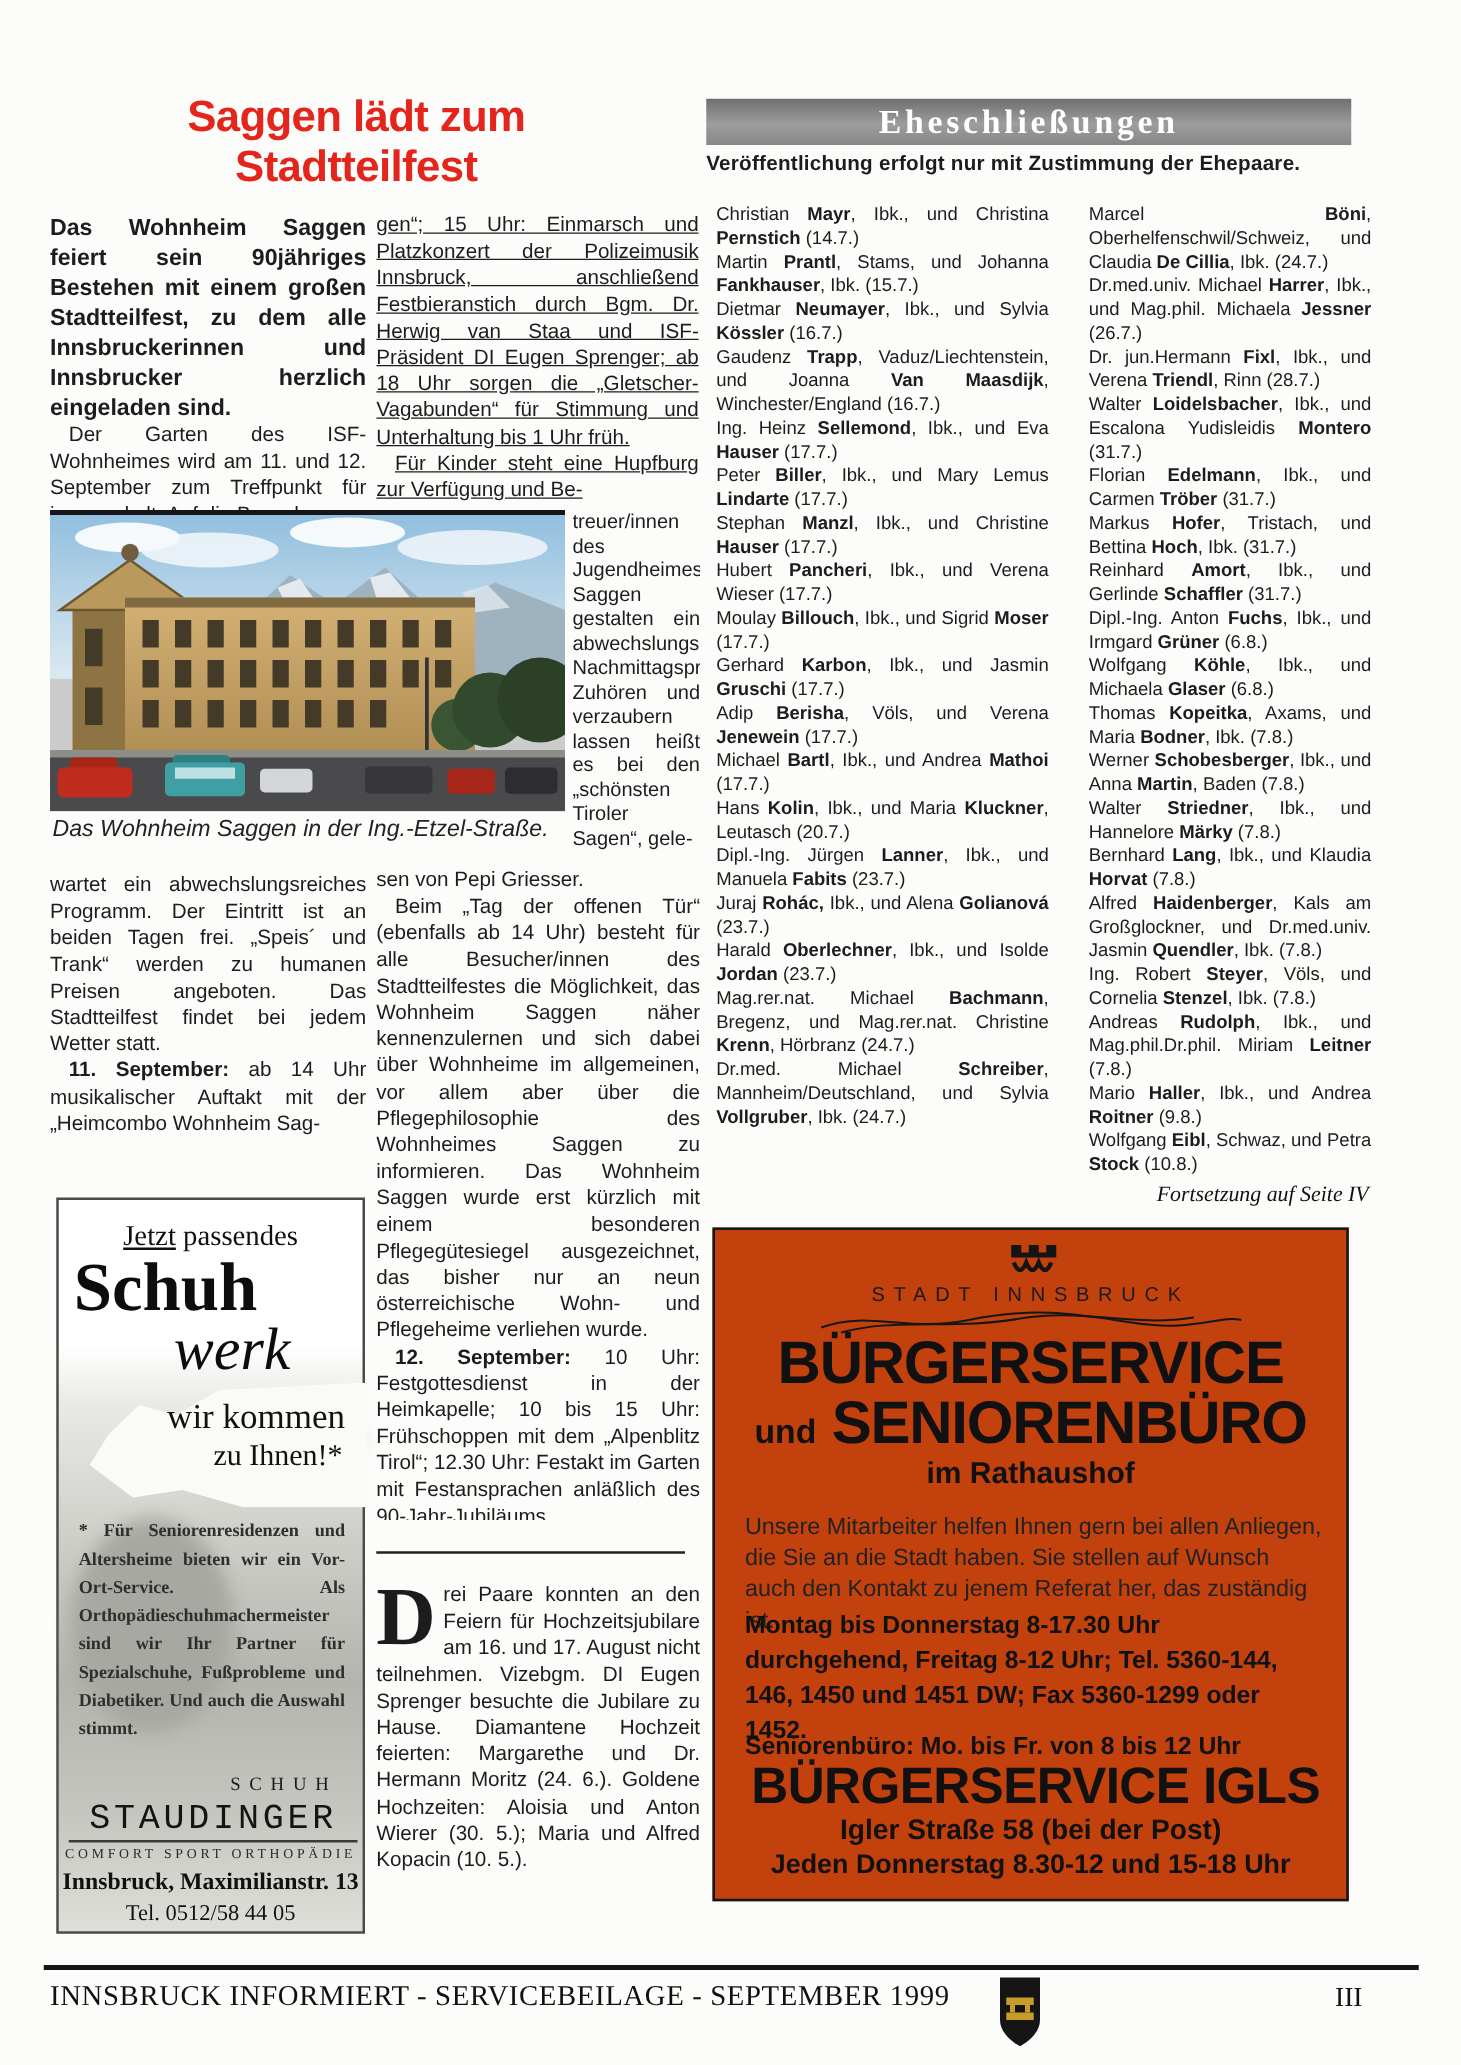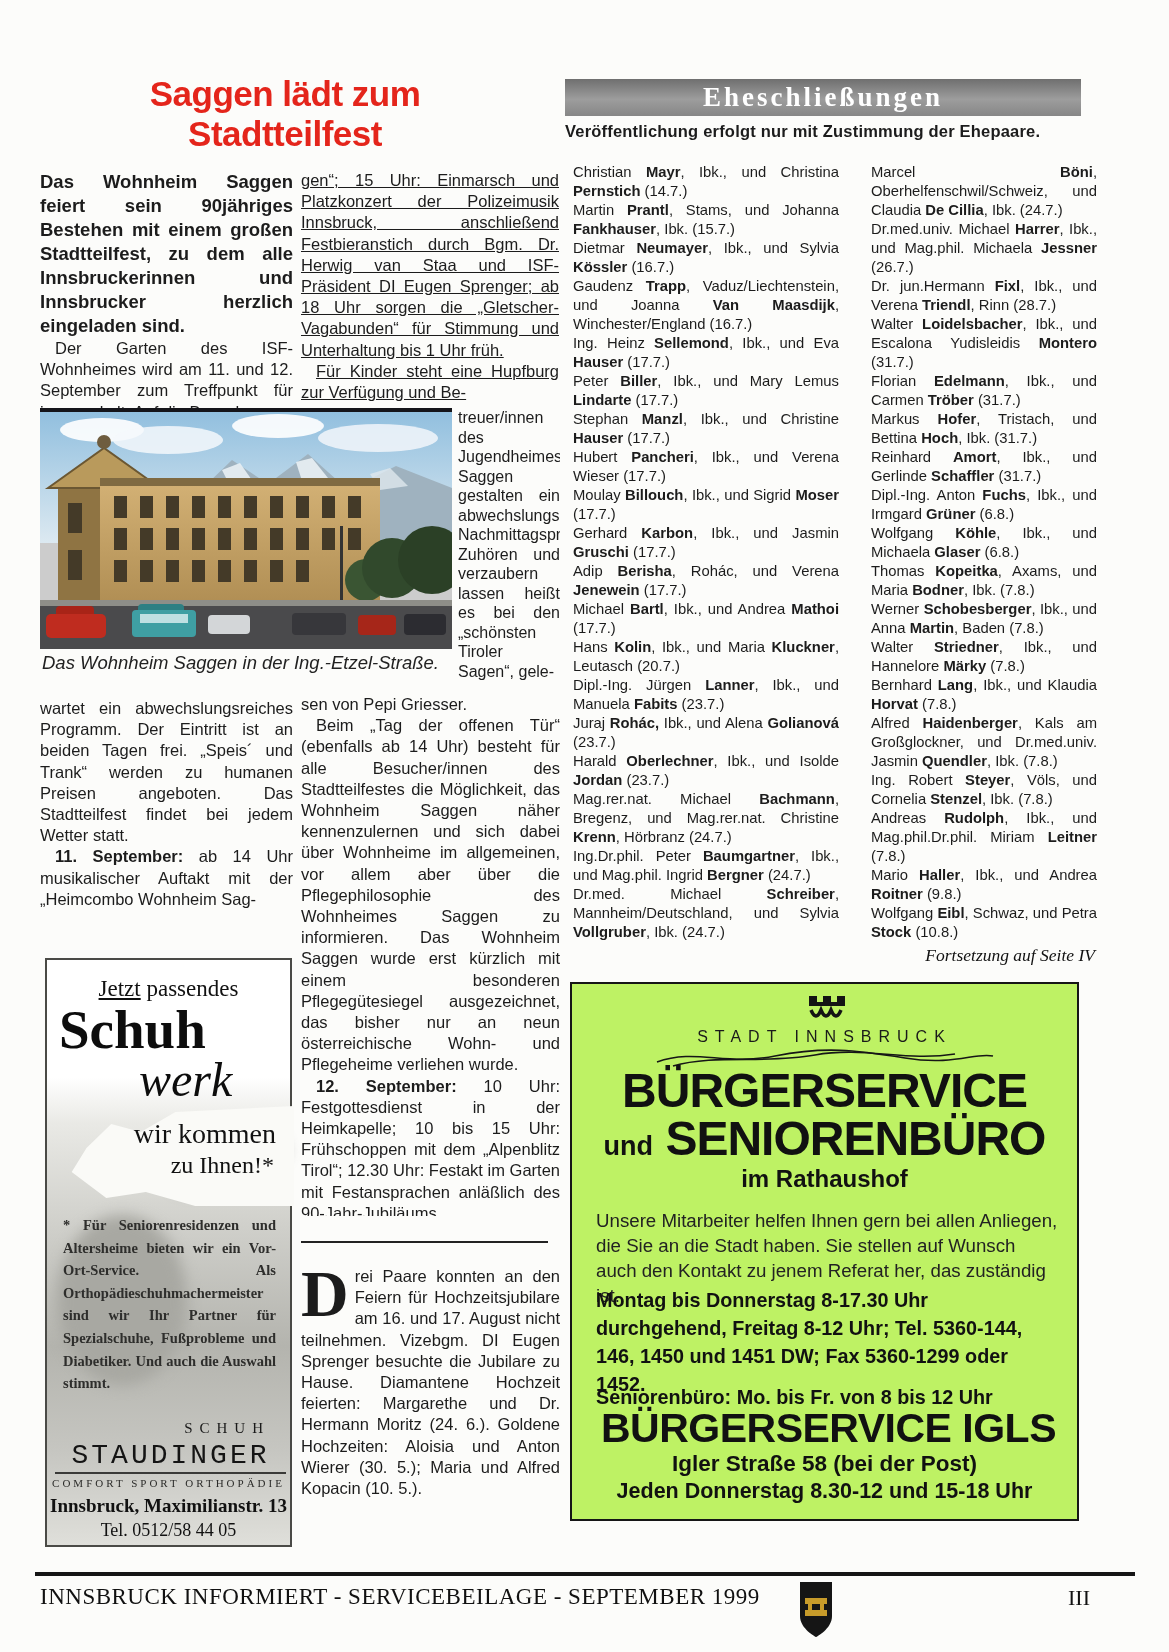--- a/index.html
+++ b/index.html
@@ -67,21 +67,21 @@
   #m-subtitle{left:565px;top:122px;width:516px;font-weight:bold;font-size:16.5px;letter-spacing:0.2px;}
   .mcol{font-size:14.8px;line-height:19px;}
   .mcol .entry{text-align:justify;hyphens:auto;-webkit-hyphens:auto;}
   #col-a{left:573px;top:163px;width:266px;height:800px;}
   #col-b{left:871px;top:163px;width:226px;height:792px;}
   #m-cont{left:845px;top:945px;width:250px;text-align:right;font-family:"Liberation Serif",serif;
           font-style:italic;font-size:17.5px;color:#111;}
 
   
   #service-ad{left:570px;top:982px;width:509px;height:539px;border:2.5px solid #161616;
-              box-sizing:border-box;background:#bef264;color:#111;}
+              box-sizing:border-box;background:#c2410c;color:#111;}
   #sa-logo{position:absolute;top:10px;left:0;width:100%;text-align:center;}
   #sa-wordmark{position:absolute;top:44px;left:0;width:100%;text-align:center;
                font-size:16px;letter-spacing:7px;color:#1a1a1a;}
   #sa-waves{position:absolute;top:64px;left:0;width:100%;text-align:center;}
   #sa-title1{position:absolute;top:82px;left:0;width:100%;text-align:center;
              font-weight:900;font-size:48px;line-height:50px;letter-spacing:-1px;}
   #sa-title2{position:absolute;top:130px;left:0;width:100%;text-align:center;
              font-weight:900;font-size:48px;line-height:50px;letter-spacing:-1px;}
   #sa-title2 .small{font-size:27px;font-weight:bold;letter-spacing:0;}
   #sa-title3{position:absolute;top:181px;left:0;width:100%;text-align:center;
@@ -254,28 +254,27 @@
       <div class="entry"><span>Christian </span><b>Mayr</b><span>, Ibk., und Christina </span><b>Pernstich</b><span> (14.7.)</span></div>
       <div class="entry"><span>Martin </span><b>Prantl</b><span>, Stams, und Johanna </span><b>Fankhauser</b><span>, Ibk. (15.7.)</span></div>
       <div class="entry"><span>Dietmar </span><b>Neumayer</b><span>, Ibk., und Sylvia </span><b>Kössler</b><span> (16.7.)</span></div>
       <div class="entry"><span>Gaudenz </span><b>Trapp</b><span>, Vaduz/Liechtenstein, und Joanna </span><b>Van Maasdijk</b><span>, Winchester/England (16.7.)</span></div>
       <div class="entry"><span>Ing. Heinz </span><b>Sellemond</b><span>, Ibk., und Eva </span><b>Hauser</b><span> (17.7.)</span></div>
       <div class="entry"><span>Peter </span><b>Biller</b><span>, Ibk., und Mary Lemus </span><b>Lindarte</b><span> (17.7.)</span></div>
       <div class="entry"><span>Stephan </span><b>Manzl</b><span>, Ibk., und Christine </span><b>Hauser</b><span> (17.7.)</span></div>
       <div class="entry"><span>Hubert </span><b>Pancheri</b><span>, Ibk., und Verena Wieser (17.7.)</span></div>
       <div class="entry"><span>Moulay </span><b>Billouch</b><span>, Ibk., und Sigrid </span><b>Moser</b><span> (17.7.)</span></div>
       <div class="entry"><span>Gerhard </span><b>Karbon</b><span>, Ibk., und Jasmin </span><b>Gruschi</b><span> (17.7.)</span></div>
-      <div class="entry"><span>Adip </span><b>Berisha</b><span>, Rohác, und Verena </span><b>Jenewein</b><span> (17.7.)</span></div>
+      <div class="entry"><span>Adip </span><b>Berisha</b><span>, Völs, und Verena </span><b>Jenewein</b><span> (17.7.)</span></div>
       <div class="entry"><span>Michael </span><b>Bartl</b><span>, Ibk., und Andrea </span><b>Mathoi</b><span> (17.7.)</span></div>
       <div class="entry"><span>Hans </span><b>Kolin</b><span>, Ibk., und Maria </span><b>Kluckner</b><span>, Leutasch (20.7.)</span></div>
       <div class="entry"><span>Dipl.-Ing. Jürgen </span><b>Lanner</b><span>, Ibk., und Manuela </span><b>Fabits</b><span> (23.7.)</span></div>
       <div class="entry"><span>Juraj </span><b>Rohác,</b><span> Ibk., und Alena </span><b>Golianová</b><span> (23.7.)</span></div>
       <div class="entry"><span>Harald </span><b>Oberlechner</b><span>, Ibk., und Isolde </span><b>Jordan</b><span> (23.7.)</span></div>
       <div class="entry"><span>Mag.rer.nat. Michael </span><b>Bachmann</b><span>, Bregenz, und Mag.rer.nat. Christine </span><b>Krenn</b><span>, Hörbranz (24.7.)</span></div>
-      <div class="entry"><span>Ing.Dr.phil. Peter </span><b>Baumgartner</b><span>, Ibk., und Mag.phil. Ingrid </span><b>Bergner</b><span> (24.7.)</span></div>
       <div class="entry"><span>Dr.med. Michael </span><b>Schreiber</b><span>, Mannheim/Deutschland, und Sylvia </span><b>Vollgruber</b><span>, Ibk. (24.7.)</span></div>
     </div>
   <div class="abs clip mcol" id="col-b">
       <div class="entry"><span>Marcel </span><b>Böni</b><span>, Oberhelfenschwil/Schweiz, und Claudia </span><b>De Cillia</b><span>, Ibk. (24.7.)</span></div>
       <div class="entry"><span>Dr.med.univ. Michael </span><b>Harrer</b><span>, Ibk., und Mag.phil. Michaela </span><b>Jessner</b><span> (26.7.)</span></div>
       <div class="entry"><span>Dr. jun.Hermann </span><b>Fixl</b><span>, Ibk., und Verena </span><b>Triendl</b><span>, Rinn (28.7.)</span></div>
       <div class="entry"><span>Walter </span><b>Loidelsbacher</b><span>, Ibk., und Escalona Yudisleidis </span><b>Montero</b><span> (31.7.)</span></div>
       <div class="entry"><span>Florian </span><b>Edelmann</b><span>, Ibk., und Carmen </span><b>Tröber</b><span> (31.7.)</span></div>
       <div class="entry"><span>Markus </span><b>Hofer</b><span>, Tristach, und Bettina </span><b>Hoch</b><span>, Ibk. (31.7.)</span></div>
       <div class="entry"><span>Reinhard </span><b>Amort</b><span>, Ibk., und Gerlinde </span><b>Schaffler</b><span> (31.7.)</span></div>

